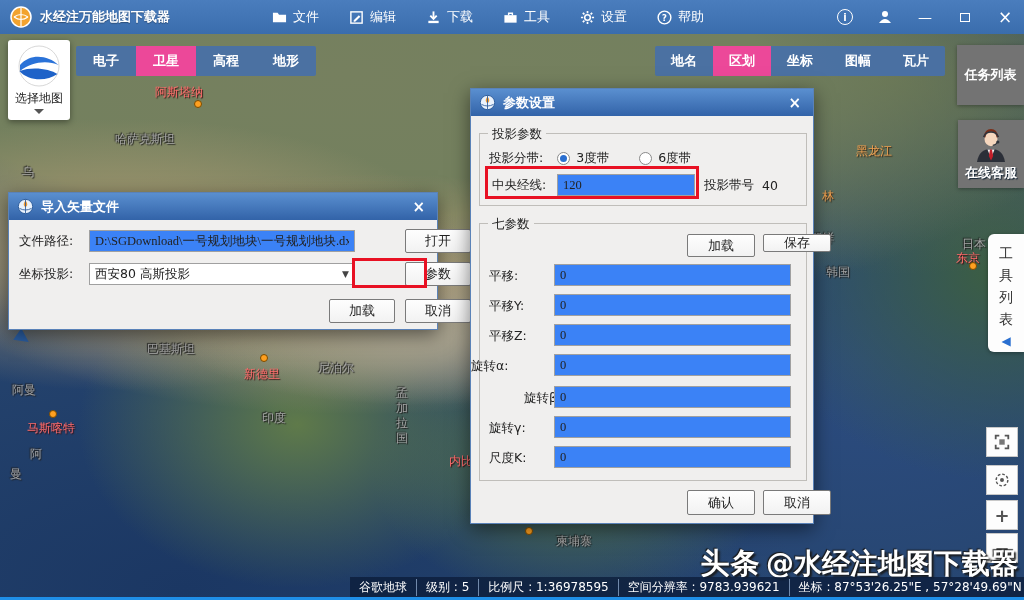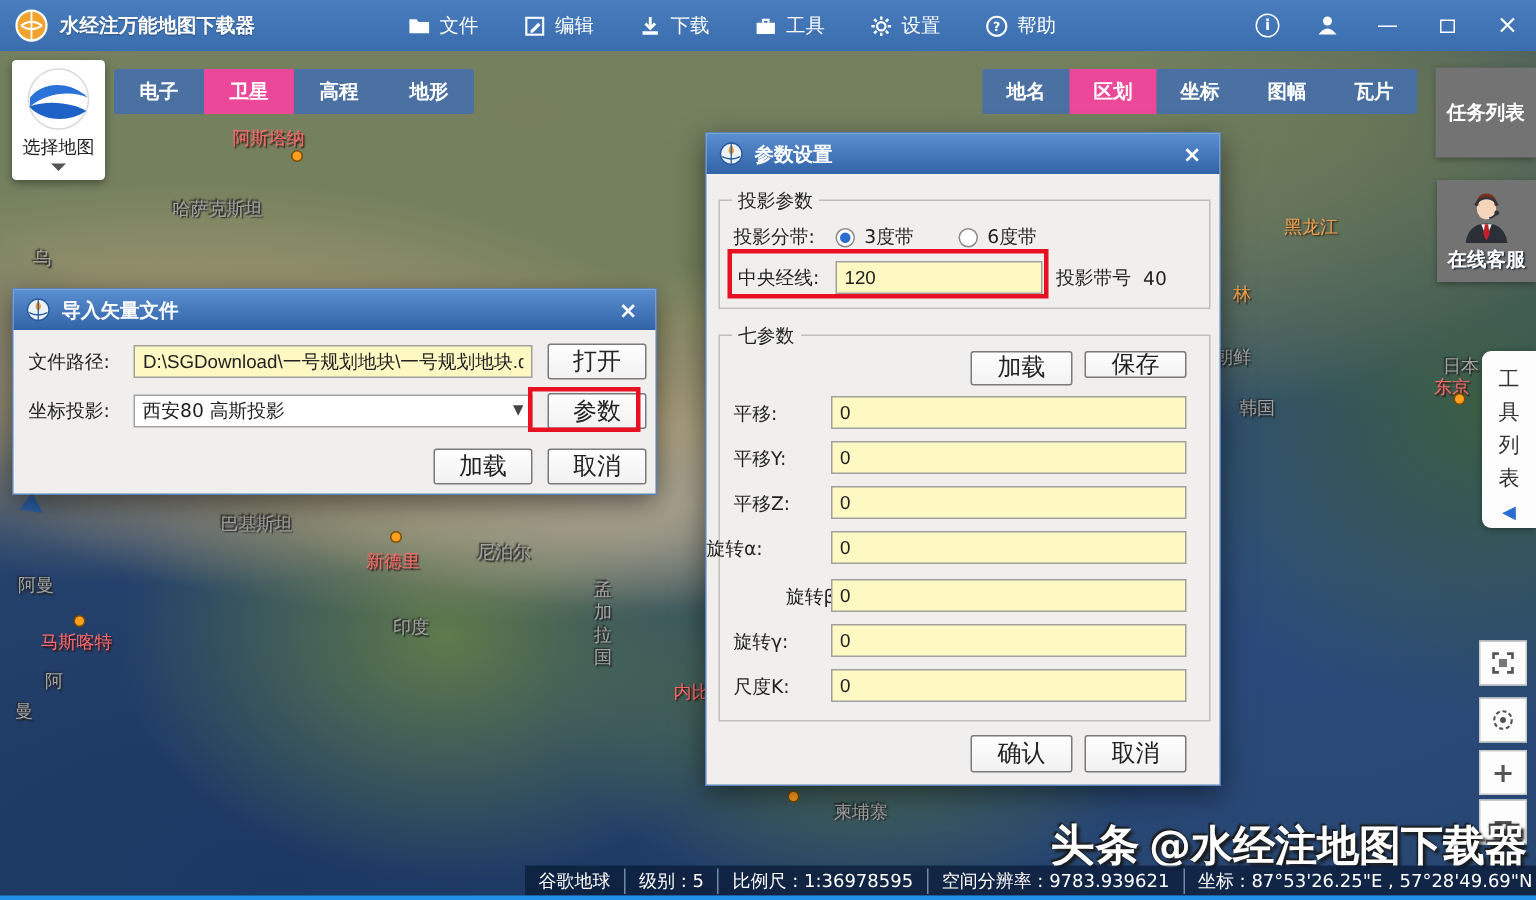--- a/index.html
+++ b/index.html
@@ -78,24 +78,24 @@
     z-index:20; cursor:pointer; color:#555; font-size:18px; font-weight:bold; }
 
   
   .dialog { position:absolute; background:#f0efee; border:1px solid #5a82b8;
     box-shadow:0 5px 18px rgba(0,0,0,.5); z-index:30; }
   .dlg-header { height:27px; background:linear-gradient(#5a8fd0,#3263a8); display:flex; align-items:center;
     color:#fff; font-size:13px; font-weight:bold; padding:13px 8px; cursor:move; }
   .dlg-header .dlg-title { margin-left:7px; }
   .dlg-close { margin-left:auto; font-size:15px; font-weight:bold; cursor:pointer; padding:0 4px; }
   .field-label { font-size:12.5px; color:#222; }
-  .tbox { background:#fef9c3; border:1px solid #a0a0a0; font-size:12.5px; color:#222;
-    padding:0 5px; height:22px; font-family:Liberation Sans, sans-serif; }
+  .tbox { background:#3b82f6; border:1px solid #a0a0a0; font-size:12.5px; color:#222;
+    padding:0 5px; height:22px; font-family:Liberation Serif, serif; }
   .btn { background:linear-gradient(#fefefe,#f2f2f2); border:1px solid #7a7a7a; border-radius:2px;
-    font-size:16px; color:#222; display:flex; align-items:center; justify-content:center; cursor:pointer; }
+    font-size:13px; color:#222; display:flex; align-items:center; justify-content:center; cursor:pointer;margin-left:40px; }
   .dropdown { background:#fff; border:1px solid #a0a0a0; height:22px; display:flex; align-items:center;
     font-size:12.5px; color:#222; padding:0 5px; cursor:pointer; }
   .dropdown .dd-arrow { margin-left:auto; font-size:9px; color:#444; }
   .groupbox { position:absolute; border:1px solid #c0beba; }
   .groupbox > .gb-label { position:absolute; top:-8px; left:8px; background:#f0efee; padding:0 4px;
     font-size:12.5px; color:#222; }
   .radio { width:13px; height:13px; border:1px solid #8a8a8a; border-radius:50%; background:#fff;
     display:inline-flex; align-items:center; justify-content:center; cursor:pointer; }
   .radio.on::after { content:""; width:7px; height:7px; border-radius:50%; background:#2a6fd0; }
   .hl-red { position:absolute; border:3px solid #e81123; z-index:40; pointer-events:none; }

